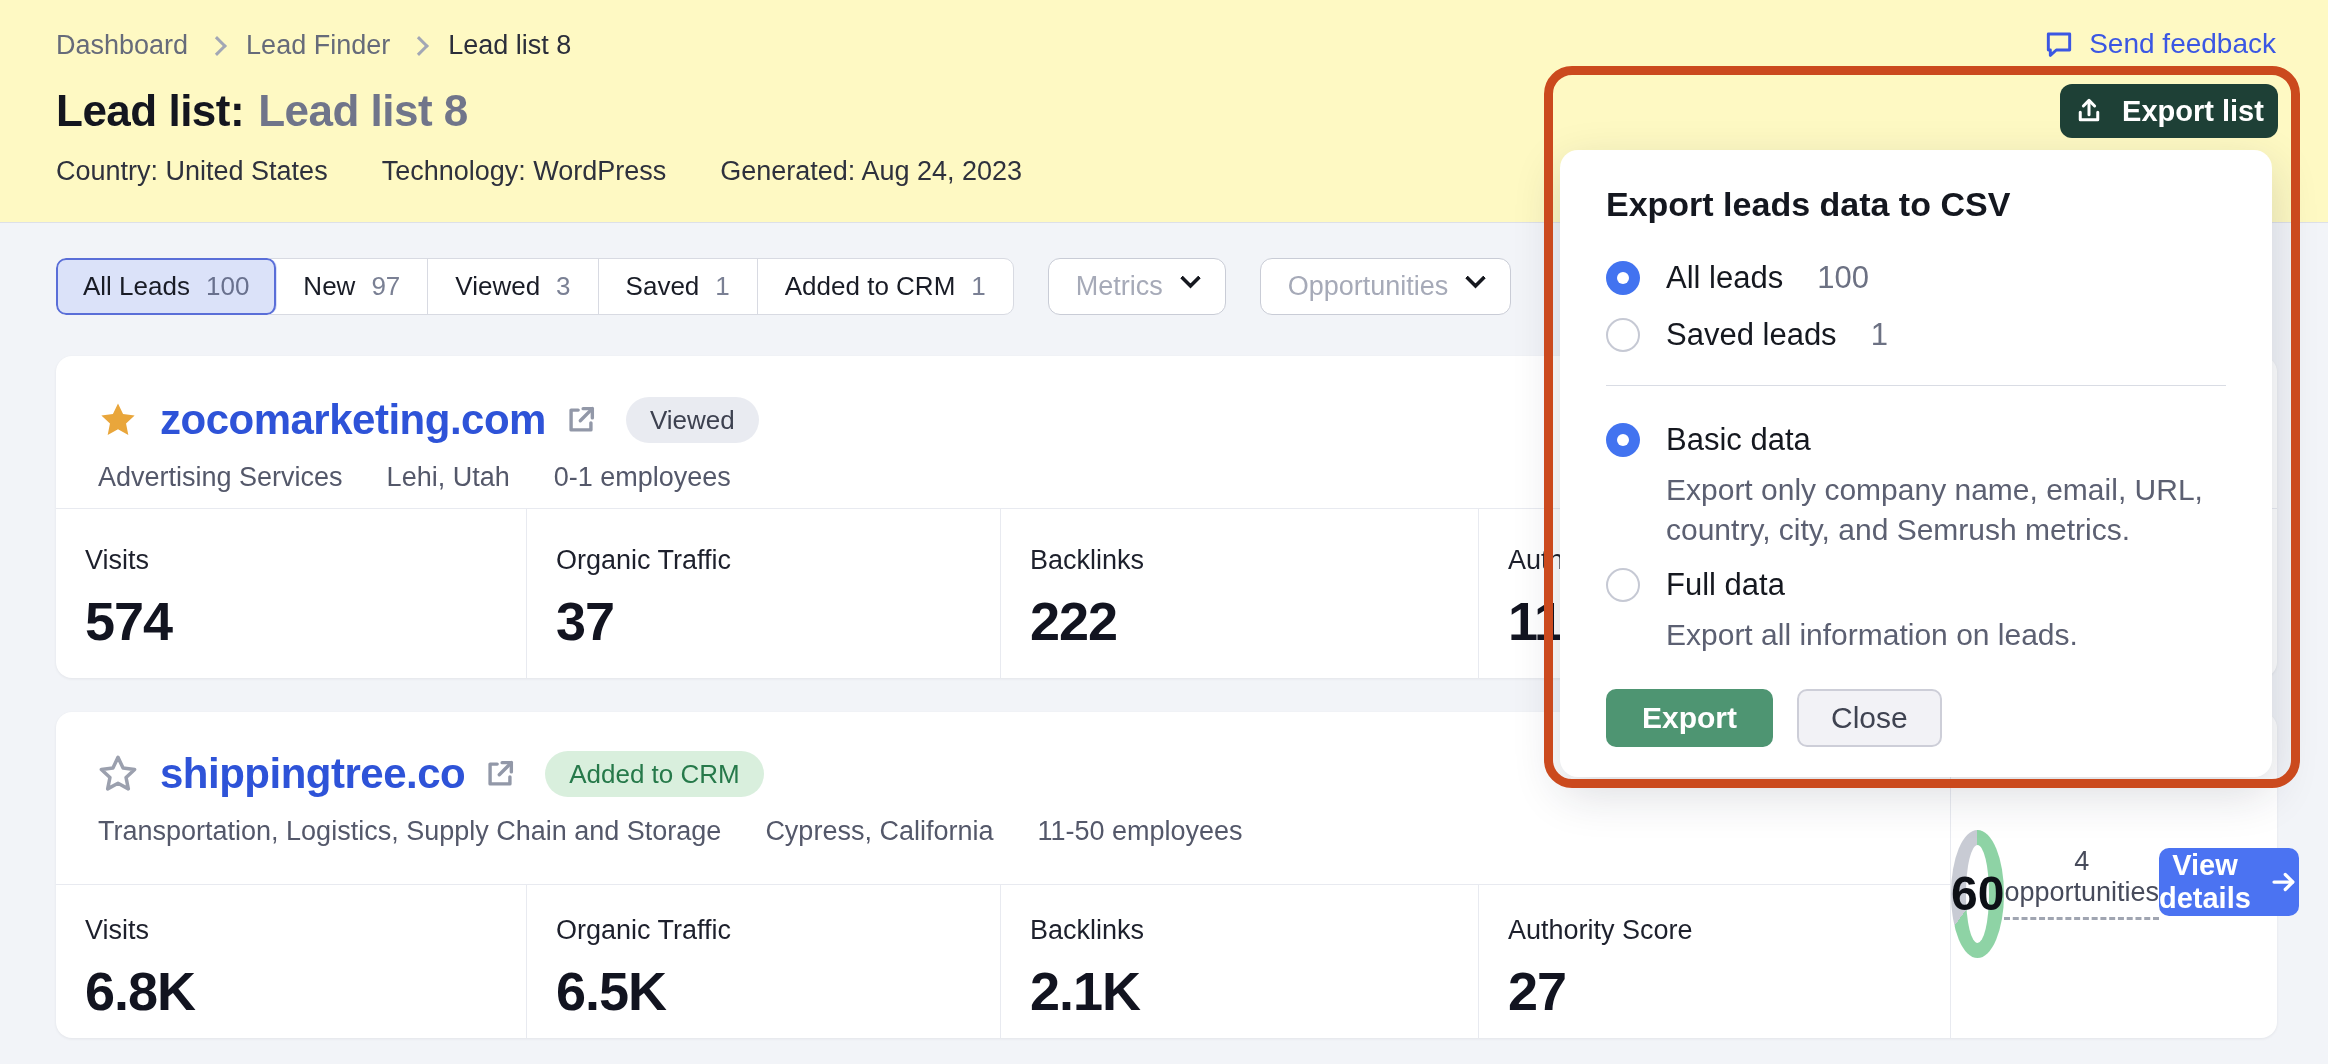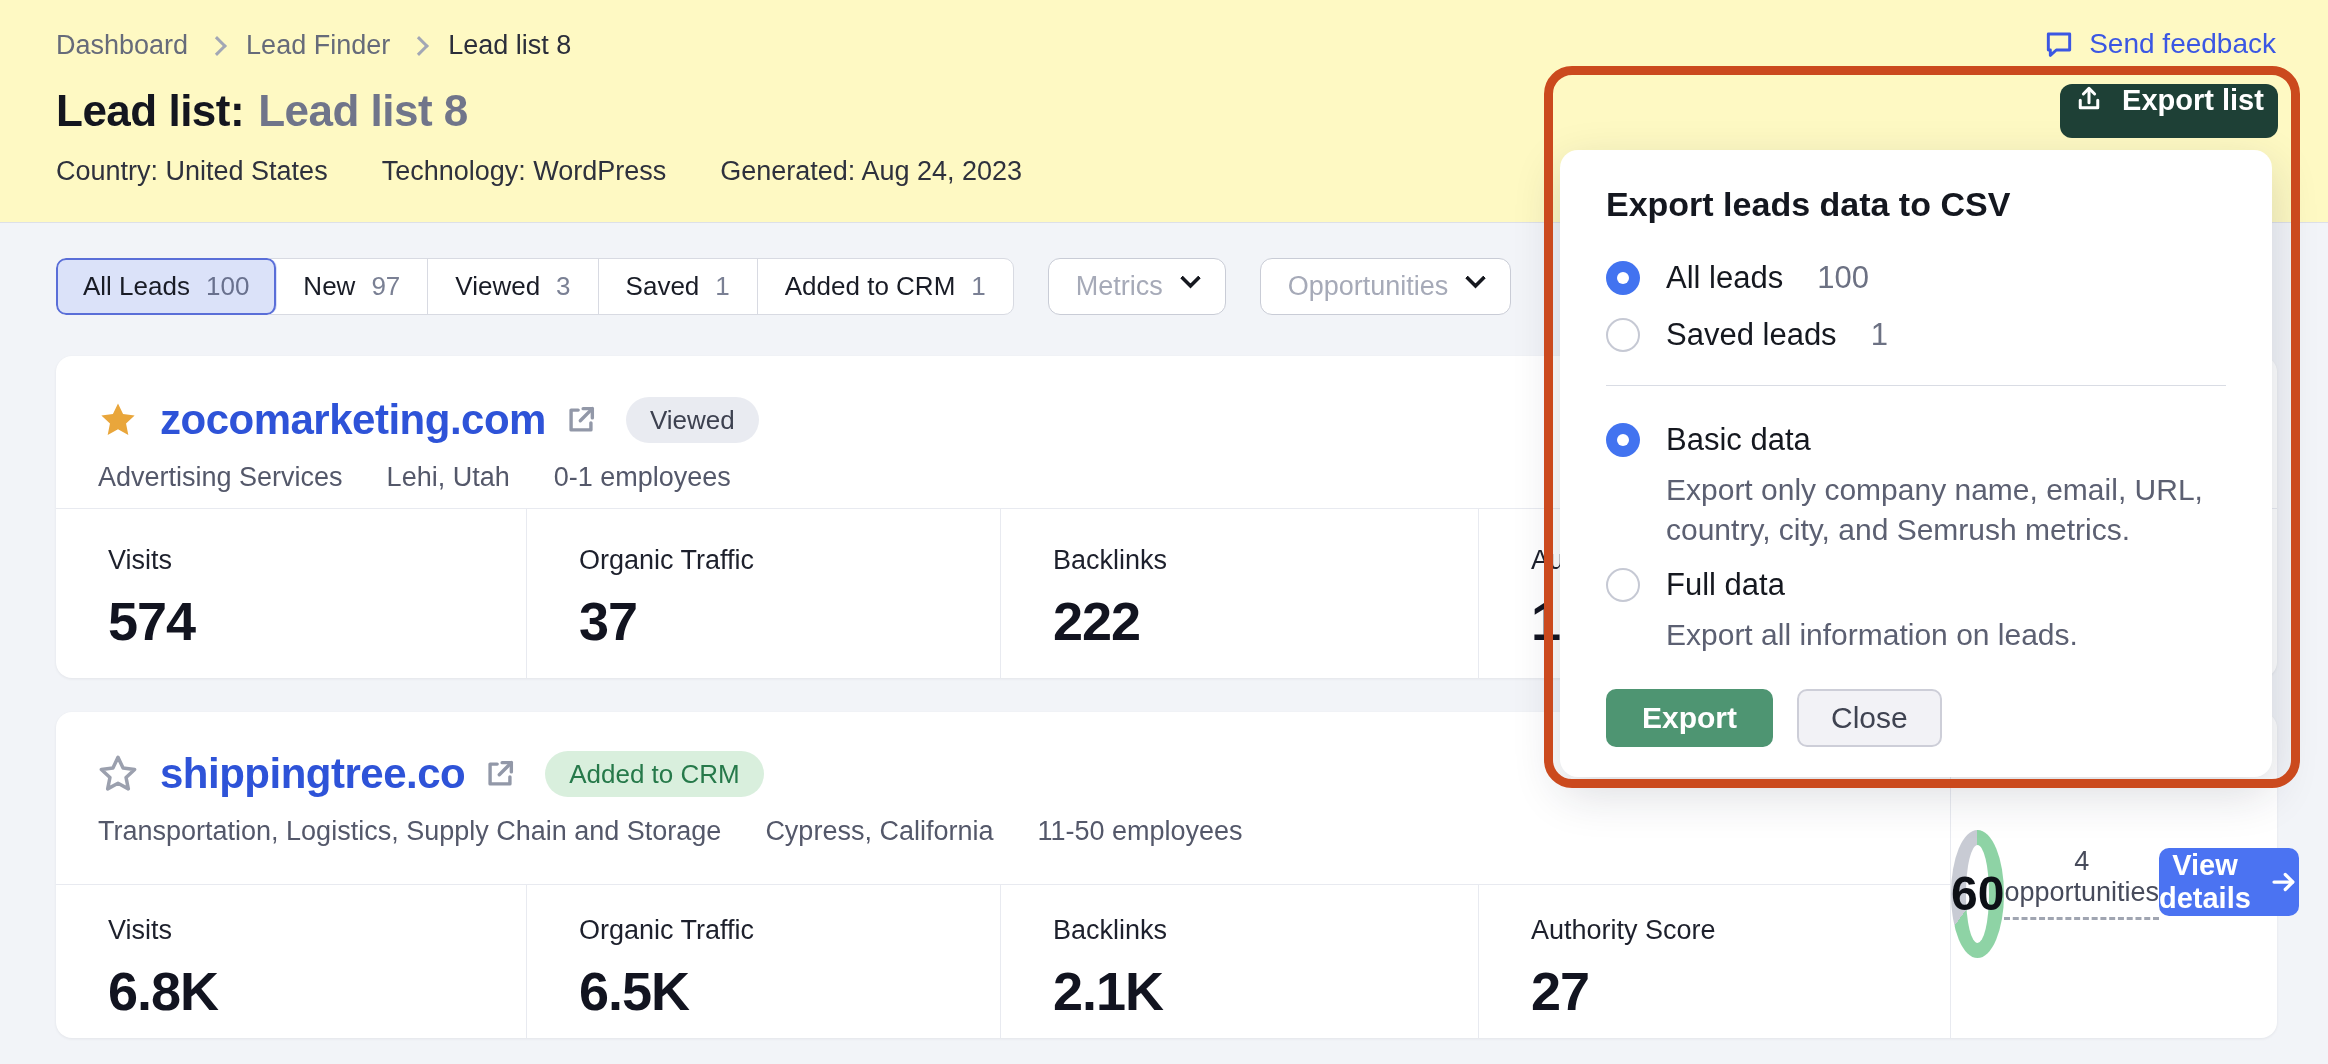--- a/index.html
+++ b/index.html
@@ -67,21 +67,21 @@
   .badge-crm { background:#d9efdd; color:#26794a; }
 
   .info-row { position:absolute; left:42px; display:flex; gap:44px; font-size:27px; color:#54586a;
               white-space:nowrap; }
   .card-1 .info-row { top:106px; }
   .card-2 .info-row { top:104px; }
 
   .metrics { position:absolute; left:0; right:0; bottom:0; display:flex; border-top:1px solid #e8eaf0; }
   .card-1 .metrics { top:152px; }
   .card-2 .metrics { top:172px; }
-  .mcol { border-left:1px solid #e8eaf0; padding-left:52px; }
+  .mcol { border-left:1px solid #e8eaf0; padding-left:29px; }
   .mcol:first-child { border-left:none; }
   .card-1 .mcol { padding-top:36px; }
   .card-2 .mcol { padding-top:30px; }
   .w1 { width:470px; } .w2 { width:474px; } .w3 { width:478px; }
   .wflex { flex:1; }
   .mlabel { font-size:27px; color:#1d202c; margin-bottom:14px; }
   .mvalue { font-size:54px; font-weight:bold; color:#121420; letter-spacing:-1px; }
 
   
   .score-col { position:absolute; top:0; bottom:0; right:0; width:327px; border-left:1px solid #e8eaf0;
@@ -96,21 +96,21 @@
                border-left:none; border-right:none; }
   .view-details-btn { margin-top:14px; width:245px; height:68px; border-radius:10px; background:#4b73f2;
                color:#fff; font-size:29px; font-weight:bold; display:flex; align-items:center;
                justify-content:center; gap:18px; border:none; cursor:pointer; font-family:inherit; }
 
   
   .highlight-ring { position:absolute; left:1544px; top:66px; width:756px; height:722px;
                     border:9px solid #cb4a1e; border-radius:28px; z-index:60; pointer-events:none; }
   .export-list-btn { position:absolute; left:2060px; top:84px; width:218px; height:54px; z-index:55;
                      background:#1e4036; color:#fff; border:none; border-radius:12px; display:flex;
-                     justify-content:center; gap:18px; font-size:29px;
+                     align-items:center; justify-content:center; gap:18px; font-size:29px;
                      font-weight:bold; cursor:pointer; font-family:inherit; }
 
   .export-dialog { position:absolute; left:1560px; top:150px; width:712px; height:627px; z-index:50;
                    background:#fff; border-radius:18px; box-shadow:0 16px 48px rgba(25,30,58,.16);
                    padding:34px 46px 30px; }
   .dialog-heading { font-size:34px; font-weight:bold; color:#14171f; line-height:40px;
                     margin-bottom:32px; }
   .radio-row { display:flex; align-items:center; gap:26px; height:44px; cursor:pointer; }
   .radio-row.rr2 { margin-top:13px; }
   .radio-row.rr-basic { margin-top:32px; }

